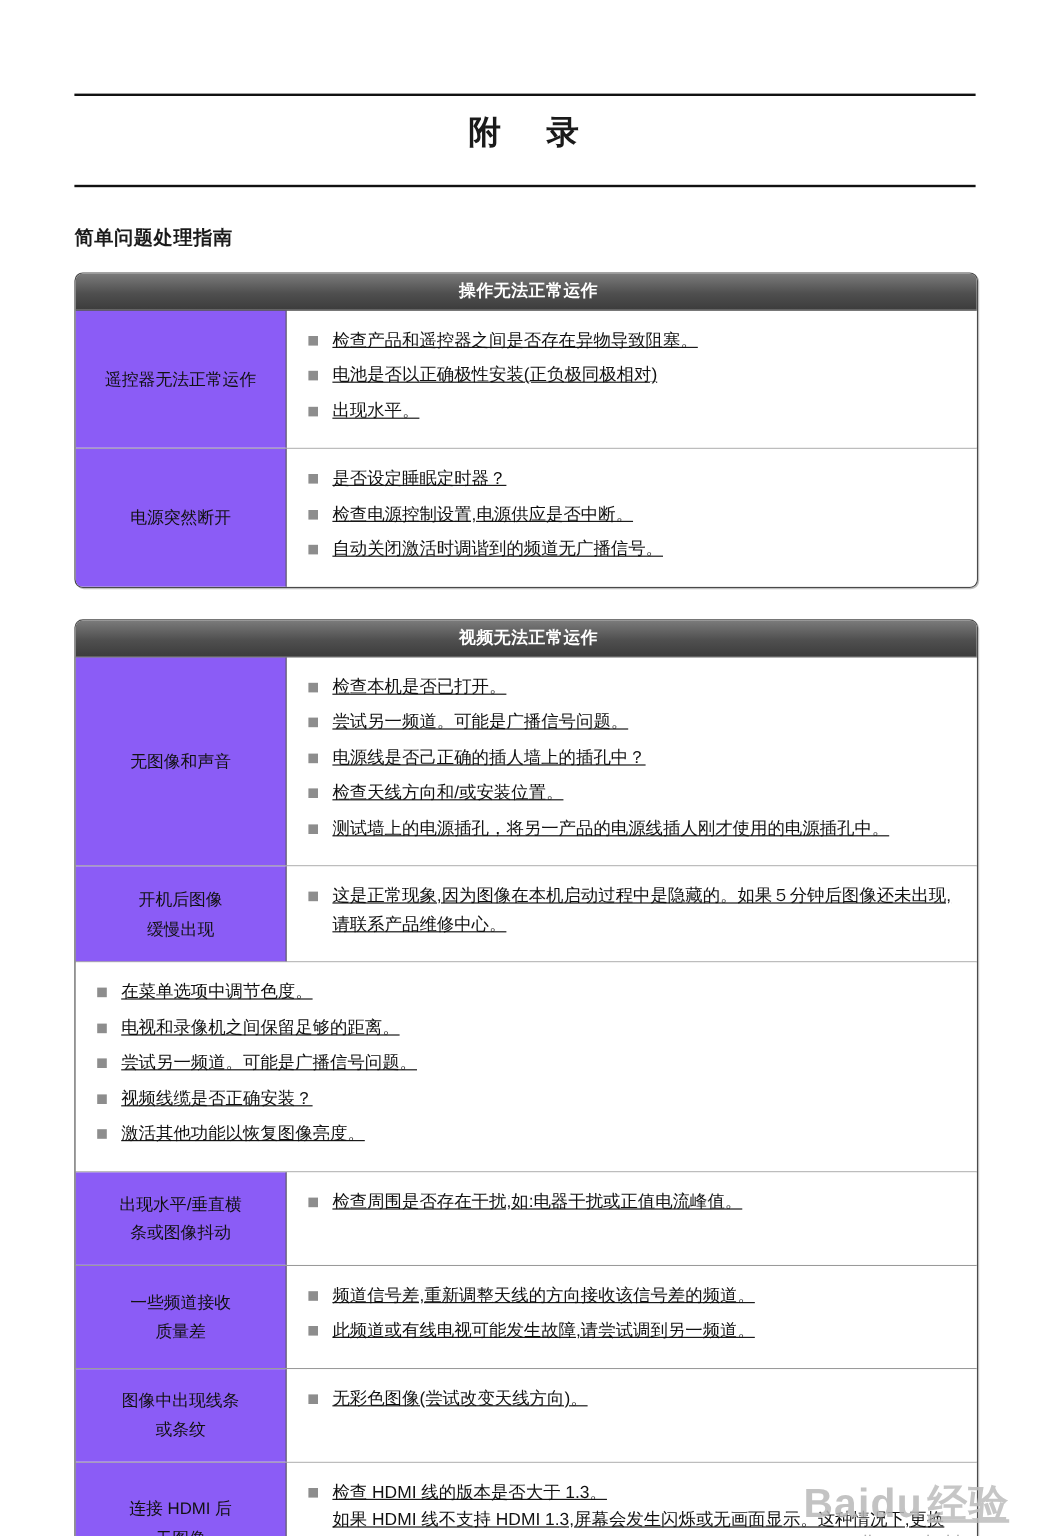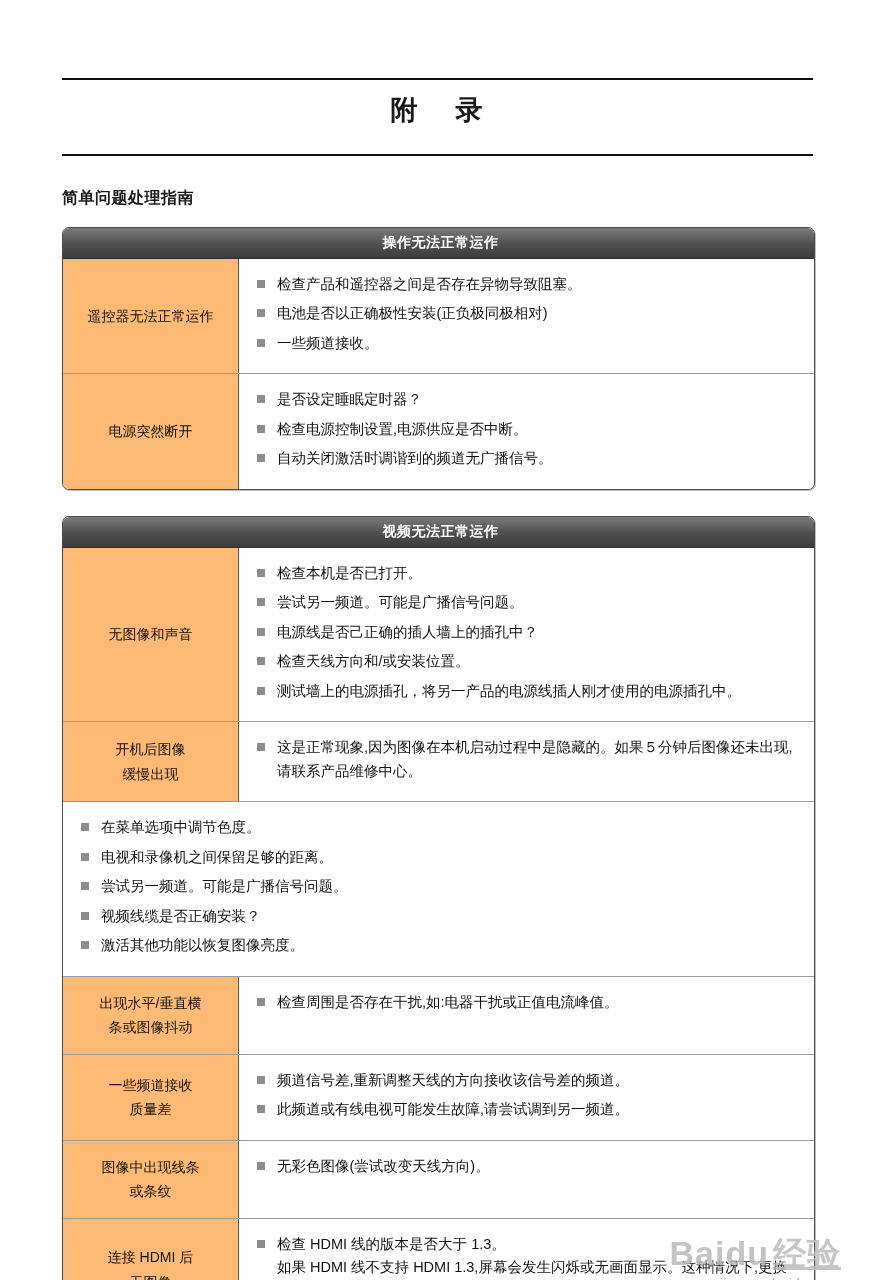--- a/index.html
+++ b/index.html
@@ -70,21 +70,21 @@
     text-align: center;
   }
   .row {
     display: flex;
     border-bottom: 1px solid #9a9a9a;
   }
   .row:last-child { border-bottom: none; }
   .cell-label {
     width: 176px;
     min-width: 176px;
-    background: #fdba74;
+    background: #8b5cf6;
     border-right: 1px solid #555;
     display: flex;
     align-items: center;
     justify-content: center;
     text-align: center;
     font-size: 14px;
     line-height: 1.75;
     padding: 14px 6px;
     box-sizing: border-box;
     color: #111;
@@ -92,20 +92,21 @@
   .cell-body {
     flex: 1;
     padding: 10px 16px 12px 16px;
     box-sizing: border-box;
     background: #fff;
   }
   ul.items {
     list-style: none;
     margin: 0;
     padding: 0;
+    text-decoration: underline;
   }
   ul.items li {
     position: relative;
     padding-left: 22px;
     font-size: 14.5px;
     line-height: 1.62;
     margin: 4px 0 6px 0;
     color: #111;
   }
   ul.items li .bullet {
@@ -160,21 +161,21 @@
 
   <div class="tbl">
     <div class="tbl-head">操作无法正常运作</div>
 
     <div class="row">
       <div class="cell-label">遥控器无法正常运作</div>
       <div class="cell-body">
         <ul class="items">
           <li><span class="bullet"></span><span>检查产品和遥控器之间是否存在异物导致阻塞。</span></li>
           <li><span class="bullet"></span><span>电池是否以正确极性安装(正负极同极相对)</span></li>
-          <li><span class="bullet"></span><span>一些频道接收。</span></li>
+          <li><span class="bullet"></span><span>出现水平。</span></li>
         </ul>
       </div>
     </div>
 
     <div class="row">
       <div class="cell-label">电源突然断开</div>
       <div class="cell-body">
         <ul class="items">
           <li><span class="bullet"></span><span>是否设定睡眠定时器？</span></li>
           <li><span class="bullet"></span><span>检查电源控制设置,电源供应是否中断。</span></li>

